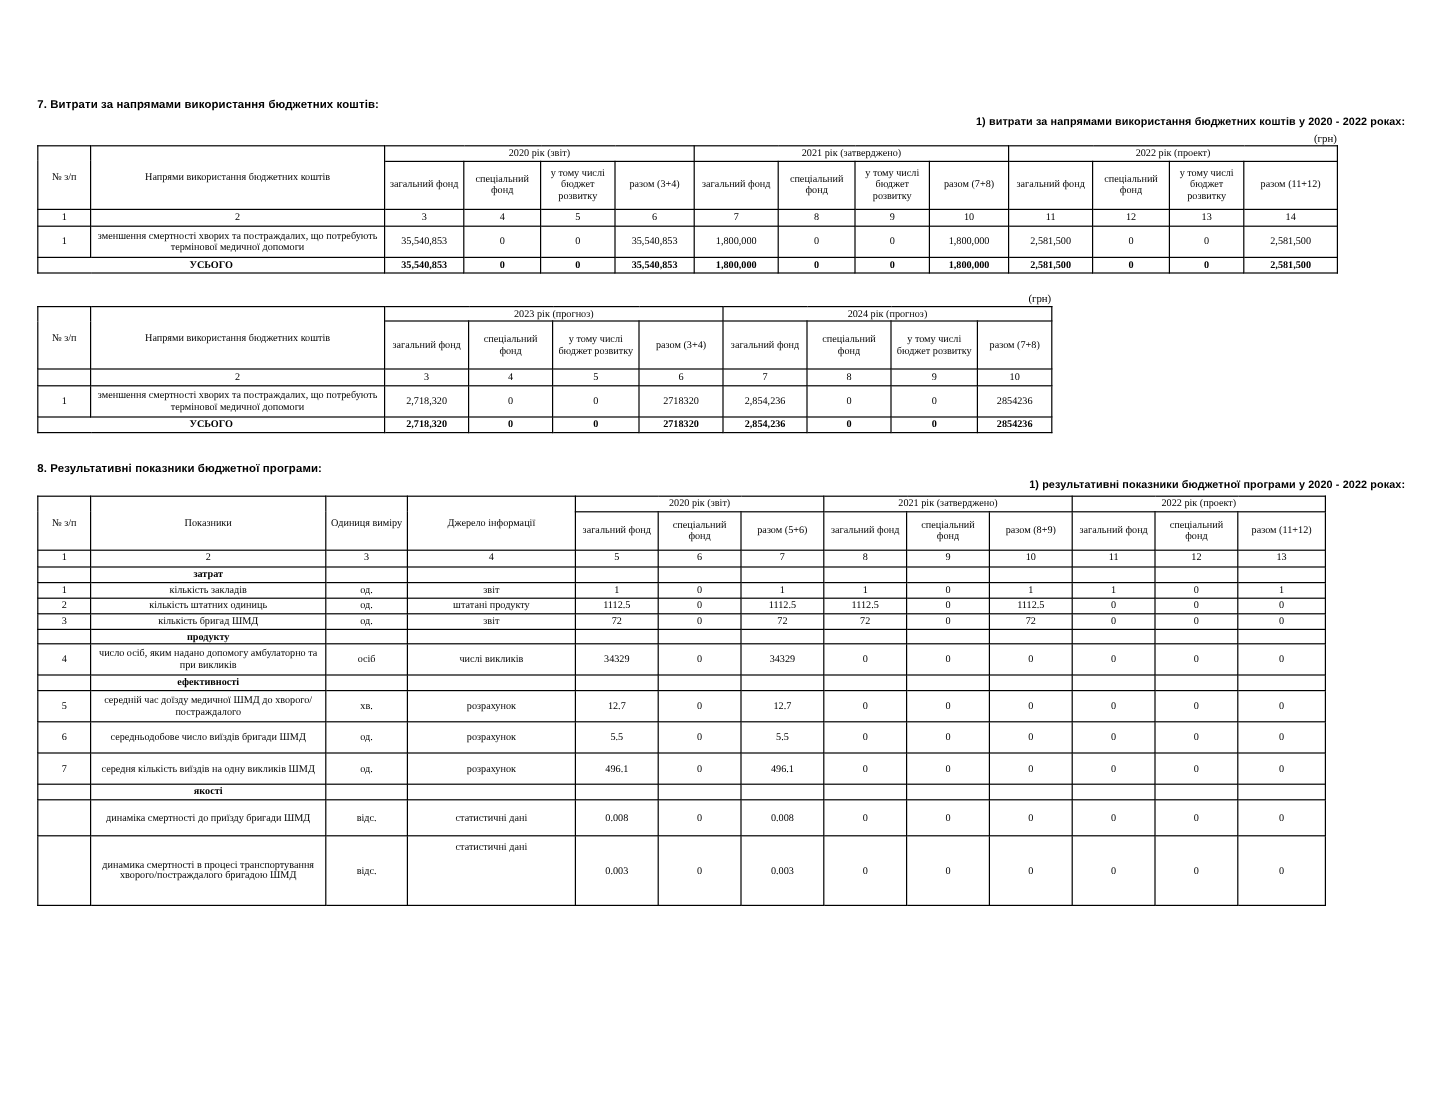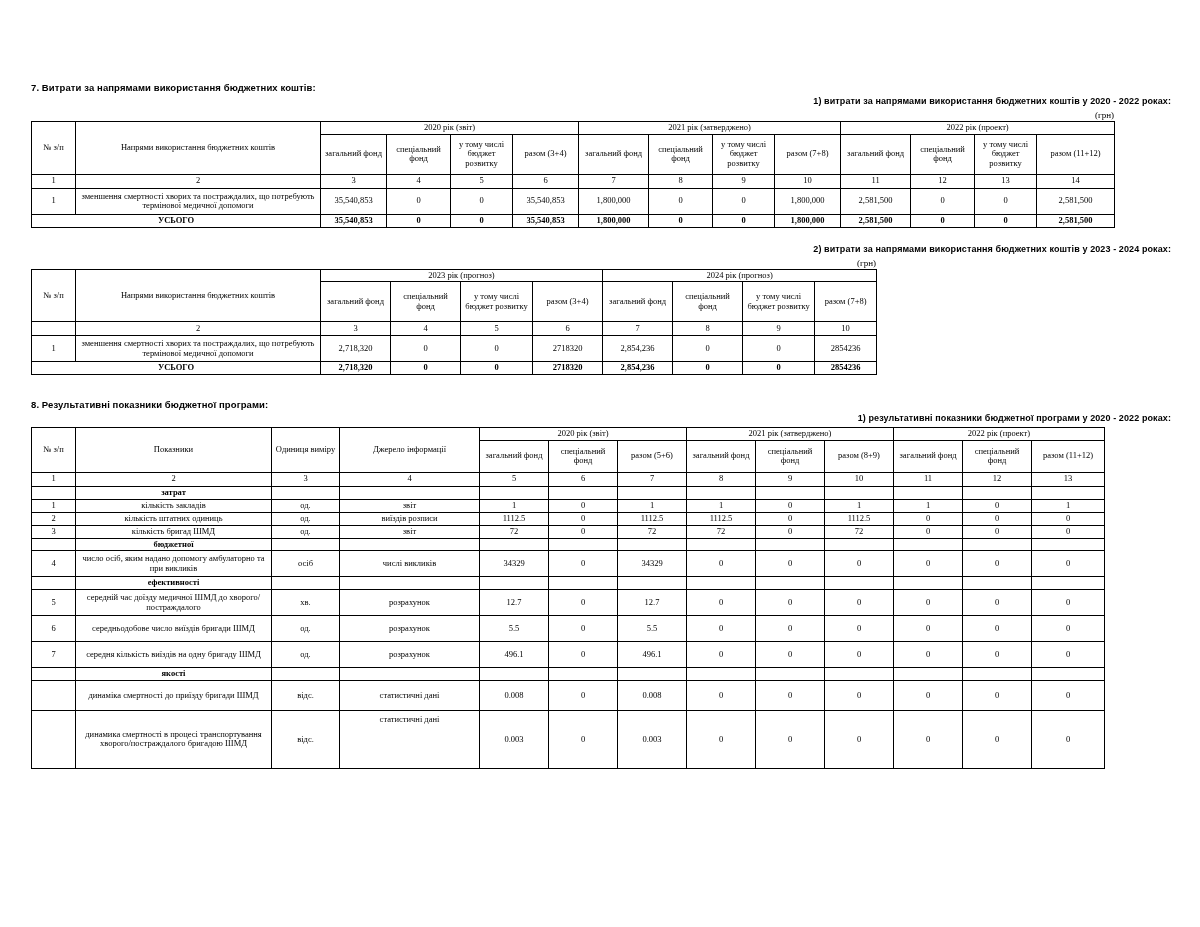--- a/index.html
+++ b/index.html
@@ -179,21 +179,20 @@
           <td class="num-col">2,581,500</td>
           <td class="num-col">0</td>
           <td class="num-col">0</td>
           <td class="num-col">2,581,500</td>
         </tr>
       </tbody>
     </table>
 
     <div class="spacer-16"></div>
 
-    <div class="sub-title">2) витрати за напрямами використання бюджетних коштів у 2023 - 2024 роках:</div>
     <div class="units-line" style="width:845px;">(грн)</div>
 
     <table class="doc t2">
       <colgroup>
         <col style="width:44px">
         <col style="width:245px">
         <col style="width:70px">
         <col style="width:70px">
         <col style="width:72px">
         <col style="width:70px">
@@ -346,21 +345,21 @@
           <td class="num-col">0</td>
           <td class="num-col">1</td>
           <td class="num-col">1</td>
           <td class="num-col">0</td>
           <td class="num-col">1</td>
         </tr>
         <tr style="height:13px;">
           <td>2</td>
           <td>кількість штатних одиниць</td>
           <td>од.</td>
-          <td>виїздів розписи</td>
+          <td>штатані продукту</td>
           <td class="num-col">1112.5</td>
           <td class="num-col">0</td>
           <td class="num-col">1112.5</td>
           <td class="num-col">1112.5</td>
           <td class="num-col">0</td>
           <td class="num-col">1112.5</td>
           <td class="num-col">0</td>
           <td class="num-col">0</td>
           <td class="num-col">0</td>
         </tr>
@@ -375,21 +374,21 @@
           <td class="num-col">72</td>
           <td class="num-col">0</td>
           <td class="num-col">72</td>
           <td class="num-col">0</td>
           <td class="num-col">0</td>
           <td class="num-col">0</td>
         </tr>
 
         <tr style="height:12px;">
           <td></td>
-          <td class="bold">бюджетної</td>
+          <td class="bold">продукту</td>
           <td></td>
           <td></td>
           <td></td>
             <td></td>
             <td></td>
           <td></td>
             <td></td>
             <td></td>
           <td></td>
             <td></td>
@@ -451,21 +450,21 @@
           <td class="num-col">5.5</td>
           <td class="num-col">0</td>
           <td class="num-col">0</td>
           <td class="num-col">0</td>
           <td class="num-col">0</td>
           <td class="num-col">0</td>
           <td class="num-col">0</td>
         </tr>
         <tr style="height:26px;">
           <td>7</td>
-          <td>середня кількість виїздів на одну бригаду ШМД</td>
+          <td>середня кількість виїздів на одну викликів ШМД</td>
           <td>од.</td>
           <td>розрахунок</td>
           <td class="num-col">496.1</td>
           <td class="num-col">0</td>
           <td class="num-col">496.1</td>
           <td class="num-col">0</td>
           <td class="num-col">0</td>
           <td class="num-col">0</td>
           <td class="num-col">0</td>
           <td class="num-col">0</td>

